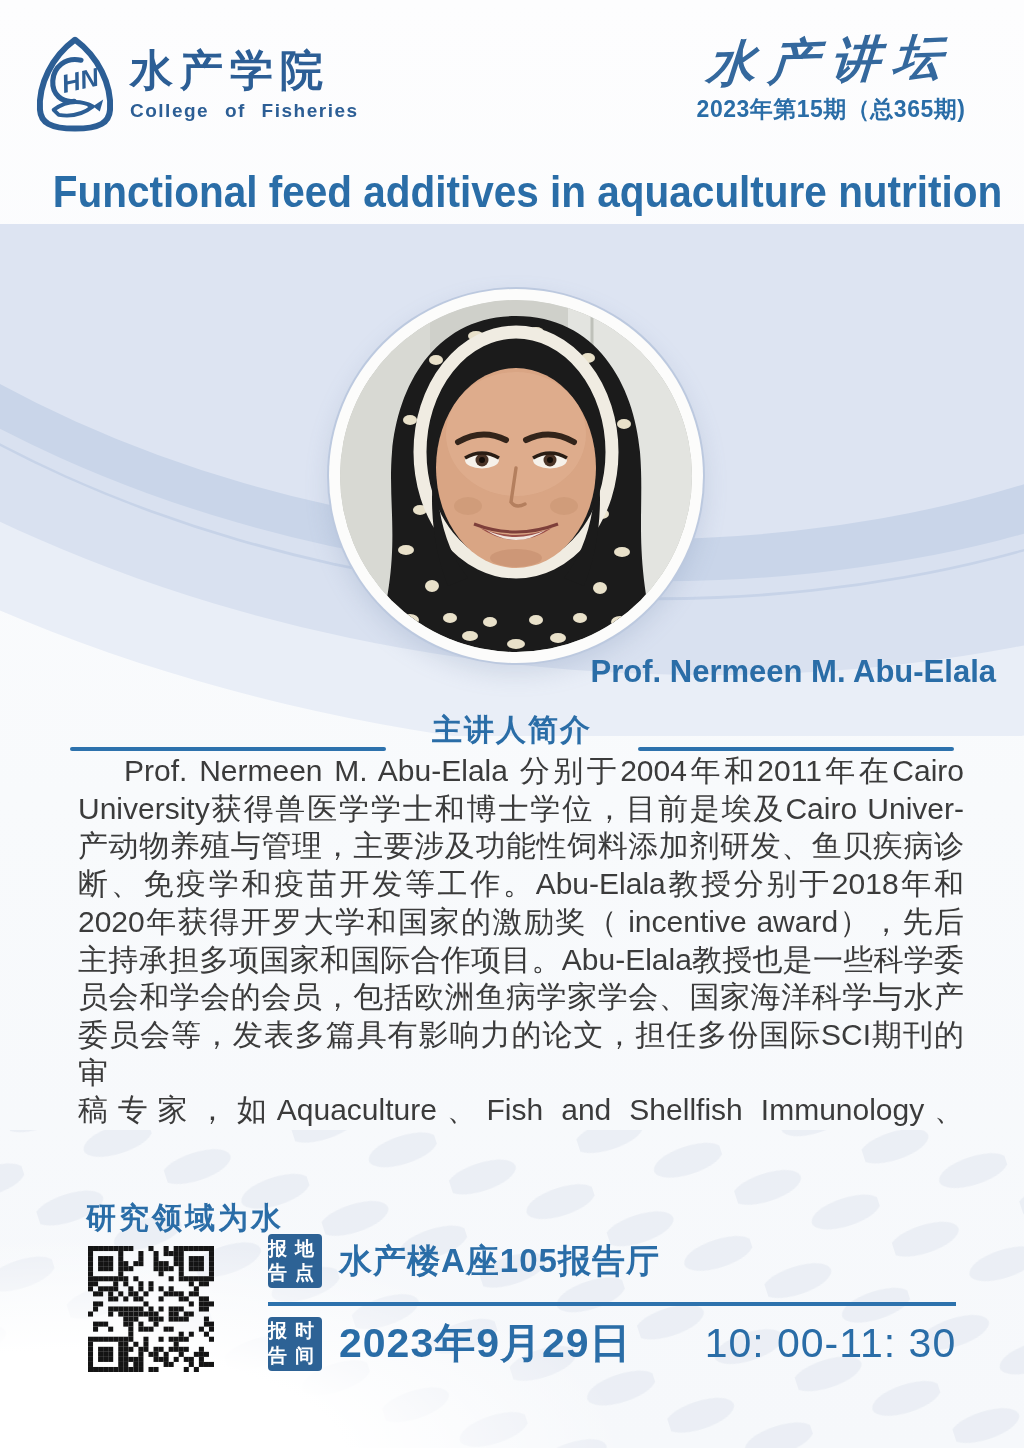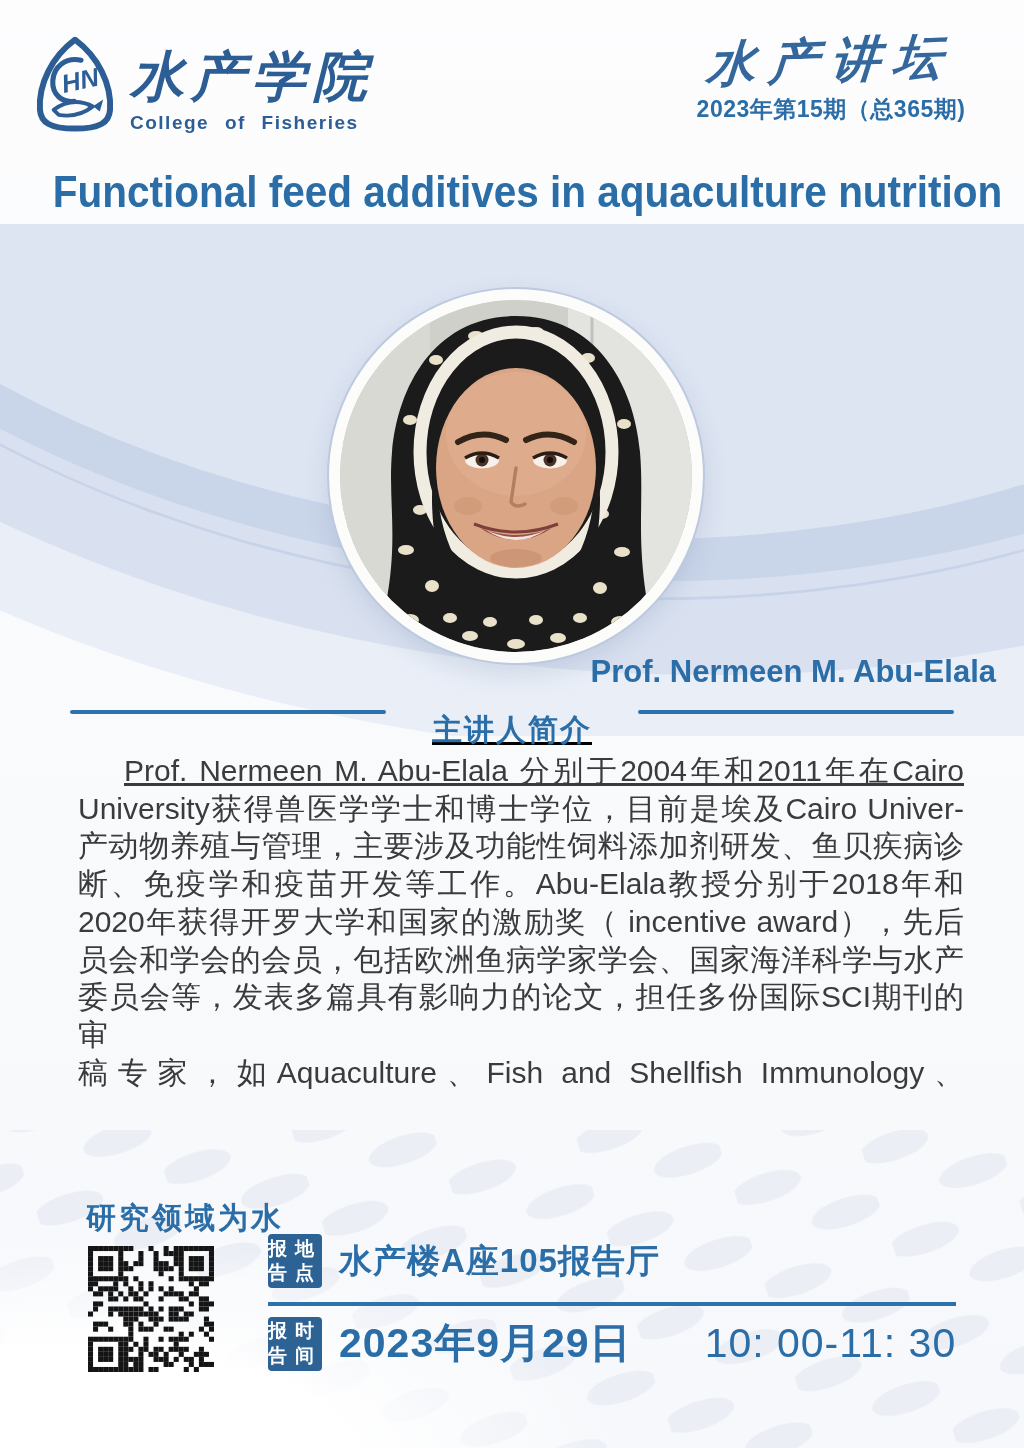--- a/index.html
+++ b/index.html
@@ -17,21 +17,21 @@
   .arc-line{position:absolute;width:1980px;height:1290px;left:-410px;top:-920px;border-radius:50%;
             border-bottom:3px solid #b9c9e2;transform:rotate(5deg);opacity:.55;}
 
   .leaves{position:absolute;left:0;top:1100px;width:1024px;height:348px;z-index:1;}
   .leaf-fade{position:absolute;left:0;top:1240px;width:620px;height:208px;z-index:1;
              background:radial-gradient(ellipse at 12% 105%, #ffffff 35%, rgba(255,255,255,0) 72%);}
 
   
   .logo{position:absolute;left:28px;top:34px;width:94px;height:102px;z-index:3;}
   .college-block{position:absolute;left:130px;top:48px;z-index:3;}
-  .college-cn{font-size:54px;font-weight:700;color:#2c5e95;letter-spacing:7px;line-height:1.05;font-style:italic;}
+  .college-cn{font-size:43px;font-weight:700;color:#2c5e95;letter-spacing:7px;line-height:1.05;}
   .college-en{margin-top:7px;font-size:19px;font-weight:700;color:#2c5e95;letter-spacing:1.5px;word-spacing:9px;}
   .forum-wrap{position:absolute;left:676px;top:34px;width:310px;text-align:center;z-index:3;}
   .forum-cn{display:inline-block;font-size:49px;font-weight:700;color:#34689d;font-style:italic;
             letter-spacing:13px;transform:skewX(-6deg) rotate(-2deg);line-height:1.1;}
   .forum-issue{margin-top:6px;font-size:23px;font-weight:700;color:#2a6da7;letter-spacing:.5px;}
 
   
   .main-title{position:absolute;left:0;top:166px;width:1024px;text-align:center;z-index:3;
               font-size:45px;font-weight:700;color:#2a6da7;white-space:nowrap;}
   .main-title>span{display:inline-block;transform:scaleX(.90);transform-origin:center;}
@@ -40,30 +40,30 @@
   .photo-ring{position:absolute;left:329px;top:289px;width:352px;height:352px;border-radius:50%;
               border:11px solid rgba(255,255,255,.92);
               box-shadow:0 0 0 2px #bcc9df, 0 10px 24px rgba(110,130,170,.22);
               overflow:hidden;background:#d3d4ce;z-index:4;}
   .photo-ring svg{display:block;}
 
   .speaker-name{position:absolute;right:28px;top:654px;z-index:4;
                 font-size:31px;font-weight:700;color:#2a6da7;}
 
   
-  .section-header{position:absolute;left:0;top:710px;width:1024px;display:flex;align-items:flex-start;
-                  justify-content:center;gap:46px;z-index:3;text-decoration:underline;}
+  .section-header{position:absolute;left:0;top:710px;width:1024px;display:flex;align-items:flex-end;
+                  justify-content:center;gap:46px;z-index:3;}
   .rule{width:316px;height:4px;background:#2d72ad;border-radius:2px;}
   .section-title{font-size:30px;font-weight:700;color:#2a6da7;letter-spacing:2px;}
 
   
   .bio{position:absolute;left:78px;top:752px;width:886px;z-index:3;color:#3b3b3b;
        font-size:30px;line-height:37.7px;}
   .bio-line{text-align:justify;text-align-last:justify;white-space:normal;}
-  .bio-line.first{text-indent:46px;text-decoration:underline;}
+  .bio-line.first{text-indent:46px;}
   .bio-line.last{text-align-last:left;}
 
   
   .qr-label{position:absolute;left:86px;top:1198px;font-size:30px;font-weight:700;color:#2a6da7;
             letter-spacing:3px;z-index:3;}
   .qr{position:absolute;left:88px;top:1246px;width:126px;height:126px;z-index:3;}
   .qr svg{display:block;}
 
   .info-row{position:absolute;display:flex;align-items:center;gap:17px;z-index:3;}
   .venue-row{left:268px;top:1234px;}
@@ -201,20 +201,21 @@
     <div class="section-title">主讲人简介</div>
     <div class="rule"></div>
   </div>
 
   <div class="bio">
     <div class="bio-line first">Prof. Nermeen M. Abu-Elala 分别于2004年和2011年在Cairo</div>
     <div class="bio-line">University获得兽医学学士和博士学位，目前是埃及Cairo Univer-</div>
     <div class="bio-line">产动物养殖与管理，主要涉及功能性饲料添加剂研发、鱼贝疾病诊</div>
     <div class="bio-line">断、免疫学和疫苗开发等工作。Abu-Elala教授分别于2018年和</div>
     <div class="bio-line">2020年获得开罗大学和国家的激励奖（ incentive award），先后</div>
+    <div class="bio-line">主持承担多项国家和国际合作项目。Abu-Elala教授也是一些科学委</div>
     <div class="bio-line">员会和学会的会员，包括欧洲鱼病学家学会、国家海洋科学与水产</div>
     <div class="bio-line">委员会等，发表多篇具有影响力的论文，担任多份国际SCI期刊的审</div>
     <div class="bio-line">稿专家，如Aquaculture、Fish and Shellfish Immunology、</div>
   </div>
 
   <div class="qr-label">研究领域为水</div>
   <div class="qr">
     <svg id="qr-svg" viewBox="0 0 125 125" width="126" height="126" fill="#141414">
         <rect x="0" y="0" width="5" height="5"></rect>
         <rect x="5" y="0" width="5" height="5"></rect>

